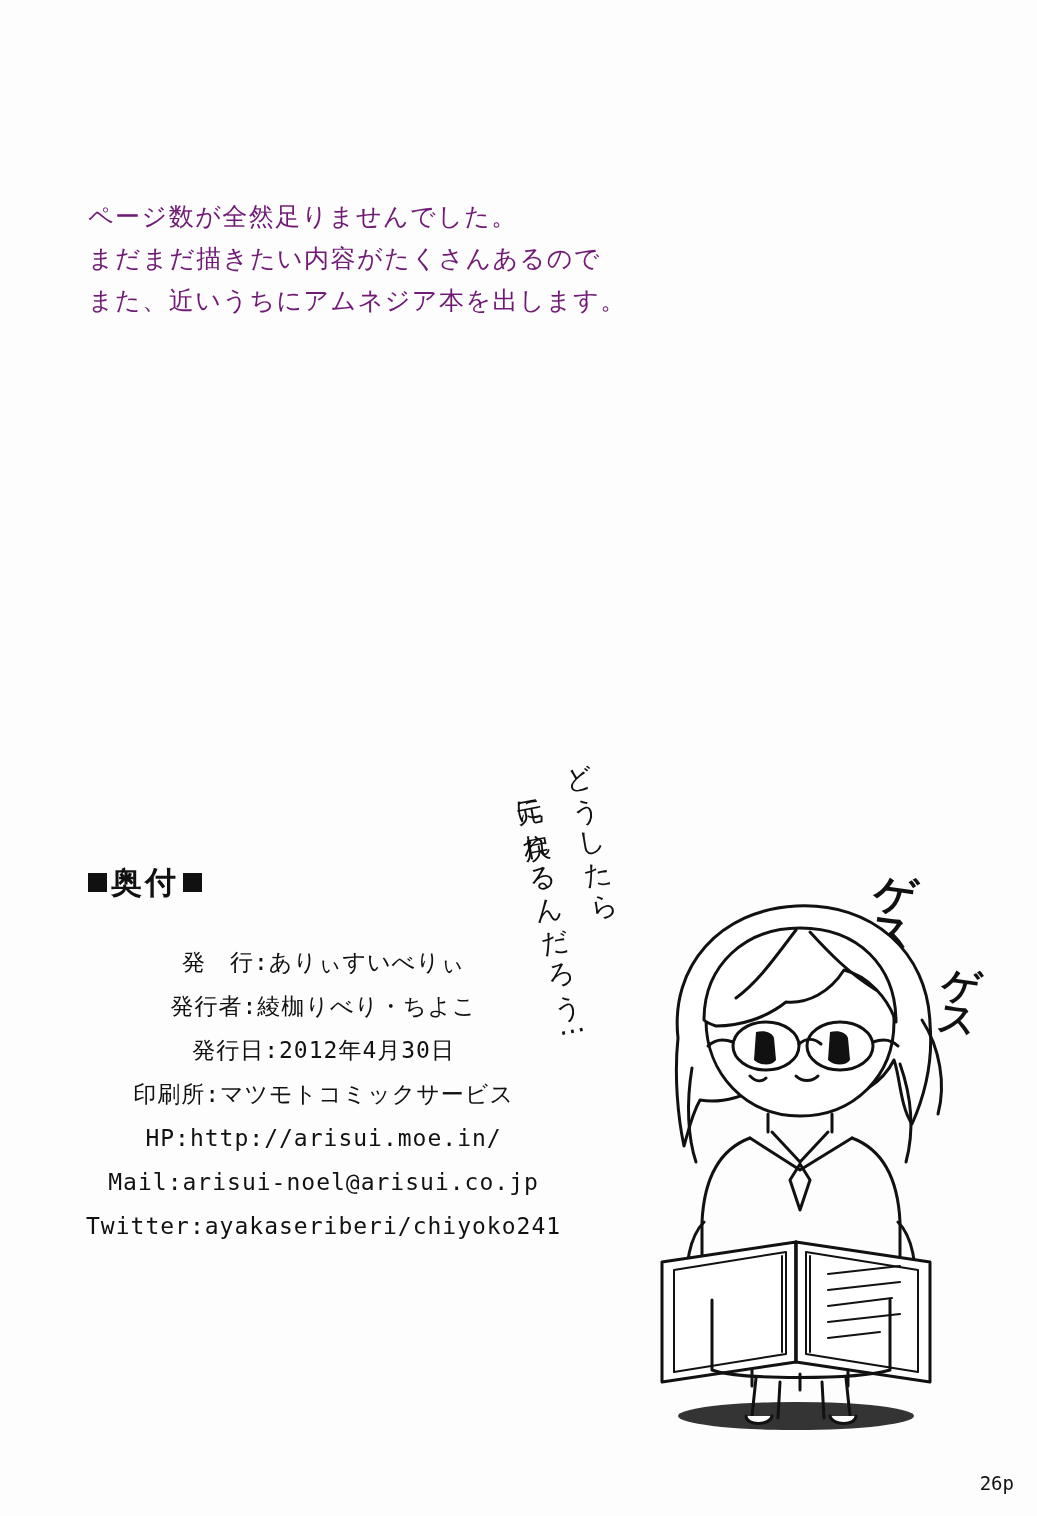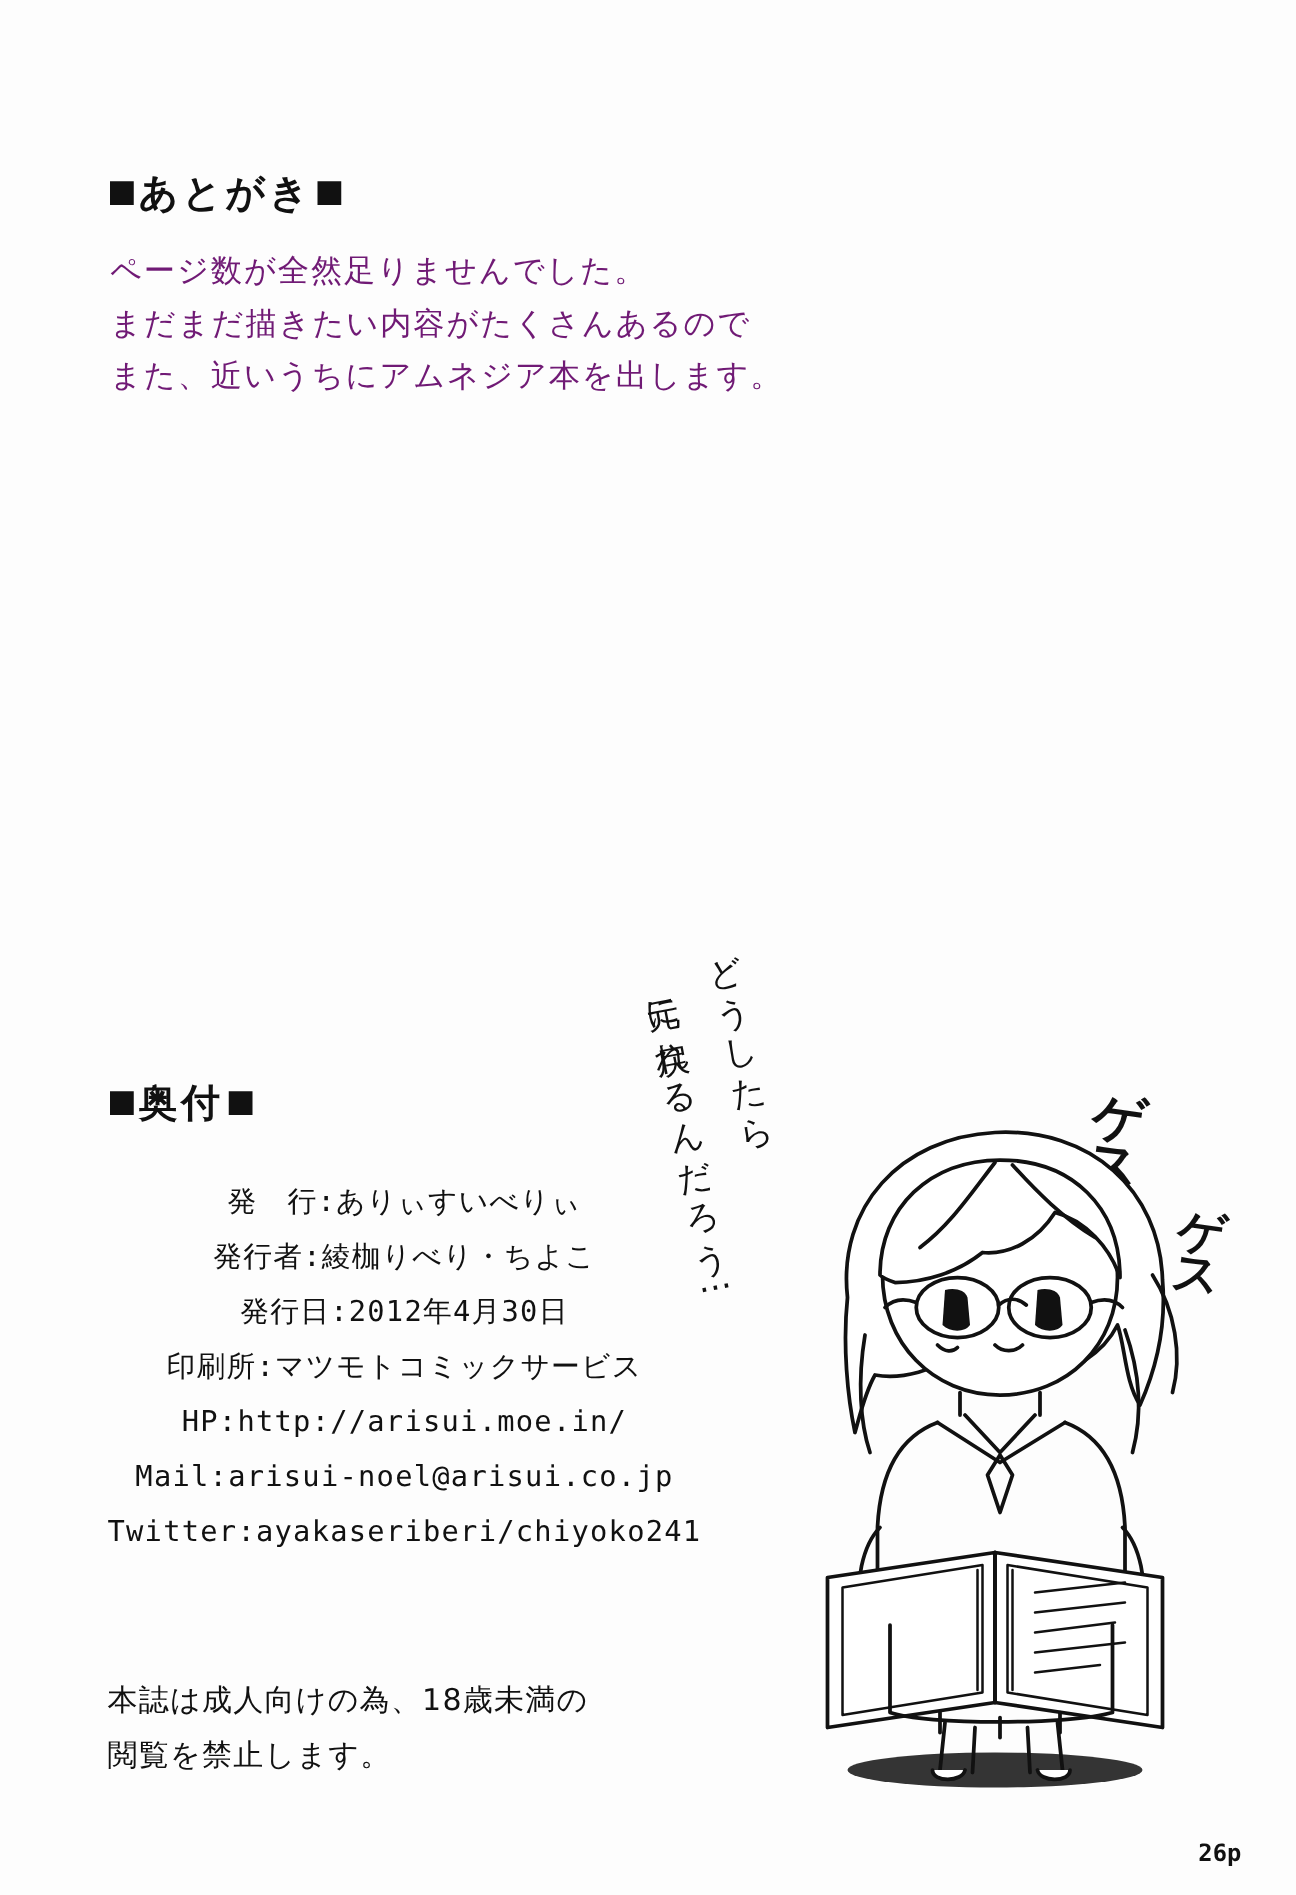--- a/index.html
+++ b/index.html
@@ -81,26 +81,25 @@
     top: 1338px;
     font-size: 24px;
     line-height: 44px;
     letter-spacing: 1px;
     white-space: pre-line;
     color: #111;
   }
 
   .page-number {
     position: absolute;
-    right: 44px;
+    right: 23px;
     bottom: 22px;
     font-size: 19px;
     color: #111;
     font-family: "DejaVu Sans Mono", monospace;
-    font-weight: bold;
   }
 
   
   .vertical-speech {
     position: absolute;
     font-size: 27px;
     letter-spacing: 2px;
     color: #111;
     writing-mode: vertical-rl;
     text-orientation: upright;
@@ -140,45 +139,40 @@
     width: 400px;
     height: 580px;
   }
   .illustration svg { display: block; }
 </style>
 </head>
 <body>
 
 <div class="page">
 
-  <div class="section-heading" style="left:88px; top:134px;">
-    <span class="sq left"></span><span>あとがき</span><span class="sq right"></span>
-  </div>
 
   <div class="afterword-body">ページ数が全然足りませんでした。
 まだまだ描きたい内容がたくさんあるので
 また、近いうちにアムネジア本を出します。</div>
 
 
   <div class="section-heading" style="left:88px; top:862px;">
     <span class="sq left"></span><span>奥付</span><span class="sq right"></span>
   </div>
 
   <div class="colophon-list">
     <div class="row">発　行:ありぃすいべりぃ</div>
     <div class="row">発行者:綾枷りべり・ちよこ</div>
     <div class="row">発行日:2012年4月30日</div>
     <div class="row">印刷所:マツモトコミックサービス</div>
     <div class="row">HP:http://arisui.moe.in/</div>
     <div class="row">Mail:arisui-noel@arisui.co.jp</div>
     <div class="row">Twitter:ayakaseriberi/chiyoko241</div>
   </div>
 
-  <div class="notice">本誌は成人向けの為、18歳未満の
-閲覧を禁止します。</div>
 
   <div class="vertical-speech" id="speech-col-1">どうしたら</div>
   <div class="vertical-speech" id="speech-col-2">元に戻れるんだろう…</div>
 
   <div class="sfx" id="sfx-1">ゲス</div>
   <div class="sfx" id="sfx-2">ゲス</div>
 
   <div class="illustration">
     <svg viewBox="0 0 400 580" width="400" height="580" fill="none" stroke="#111" stroke-width="3" stroke-linecap="round" stroke-linejoin="round">
 

